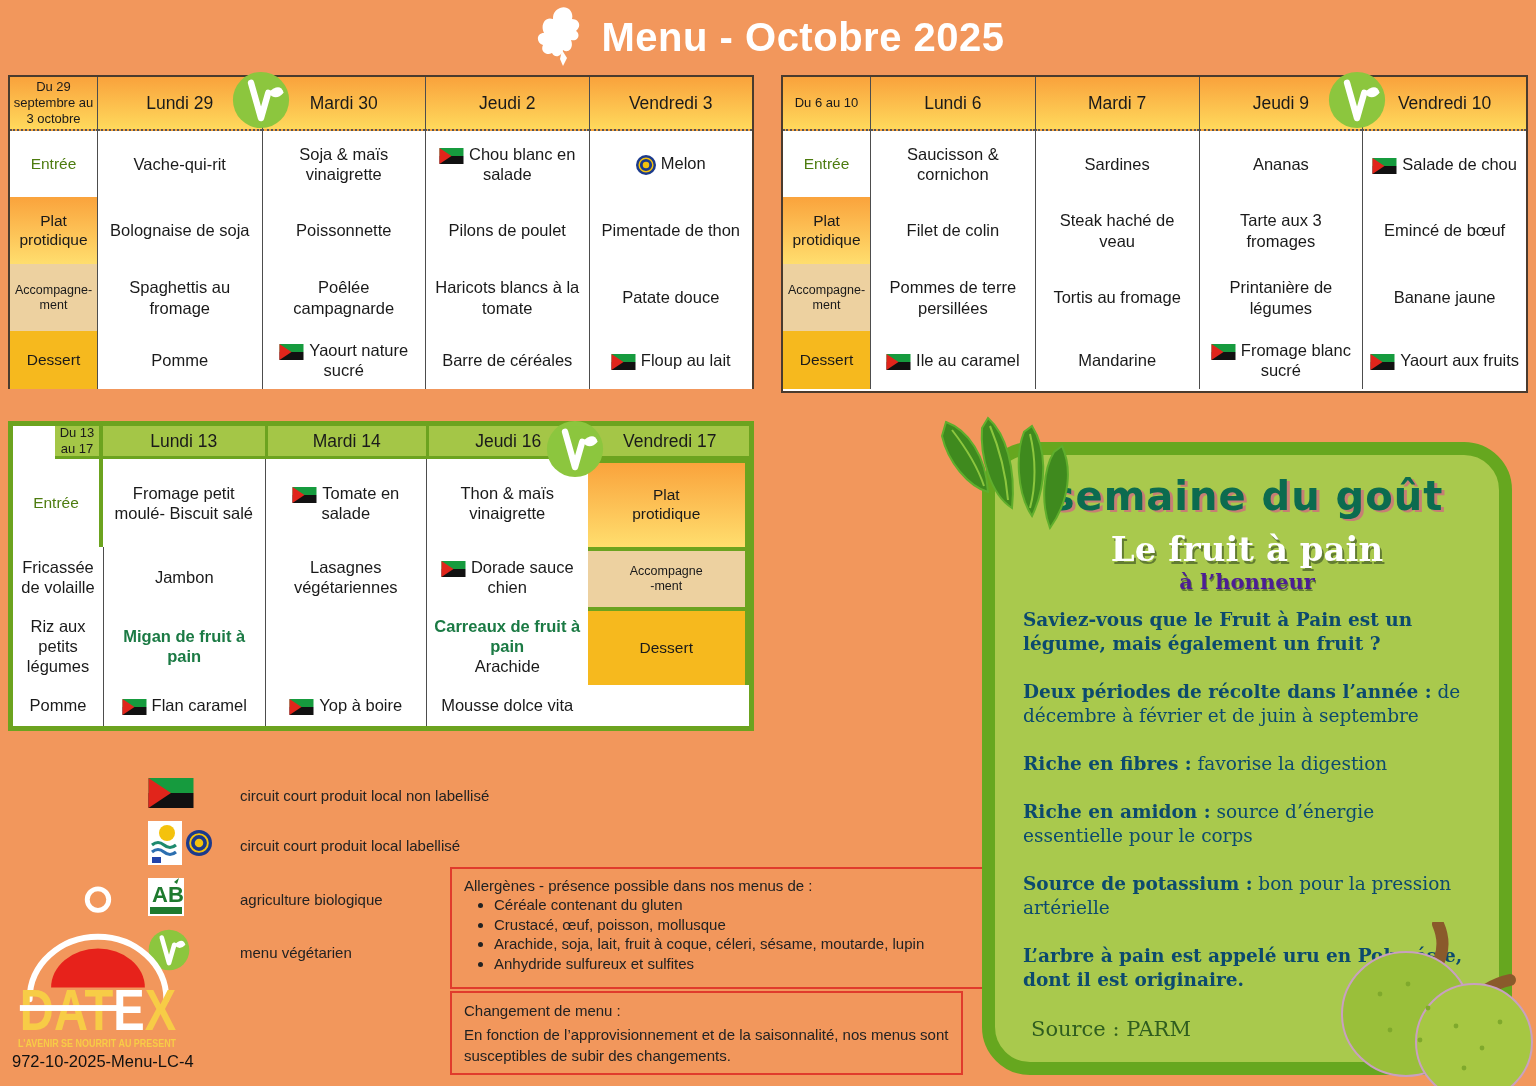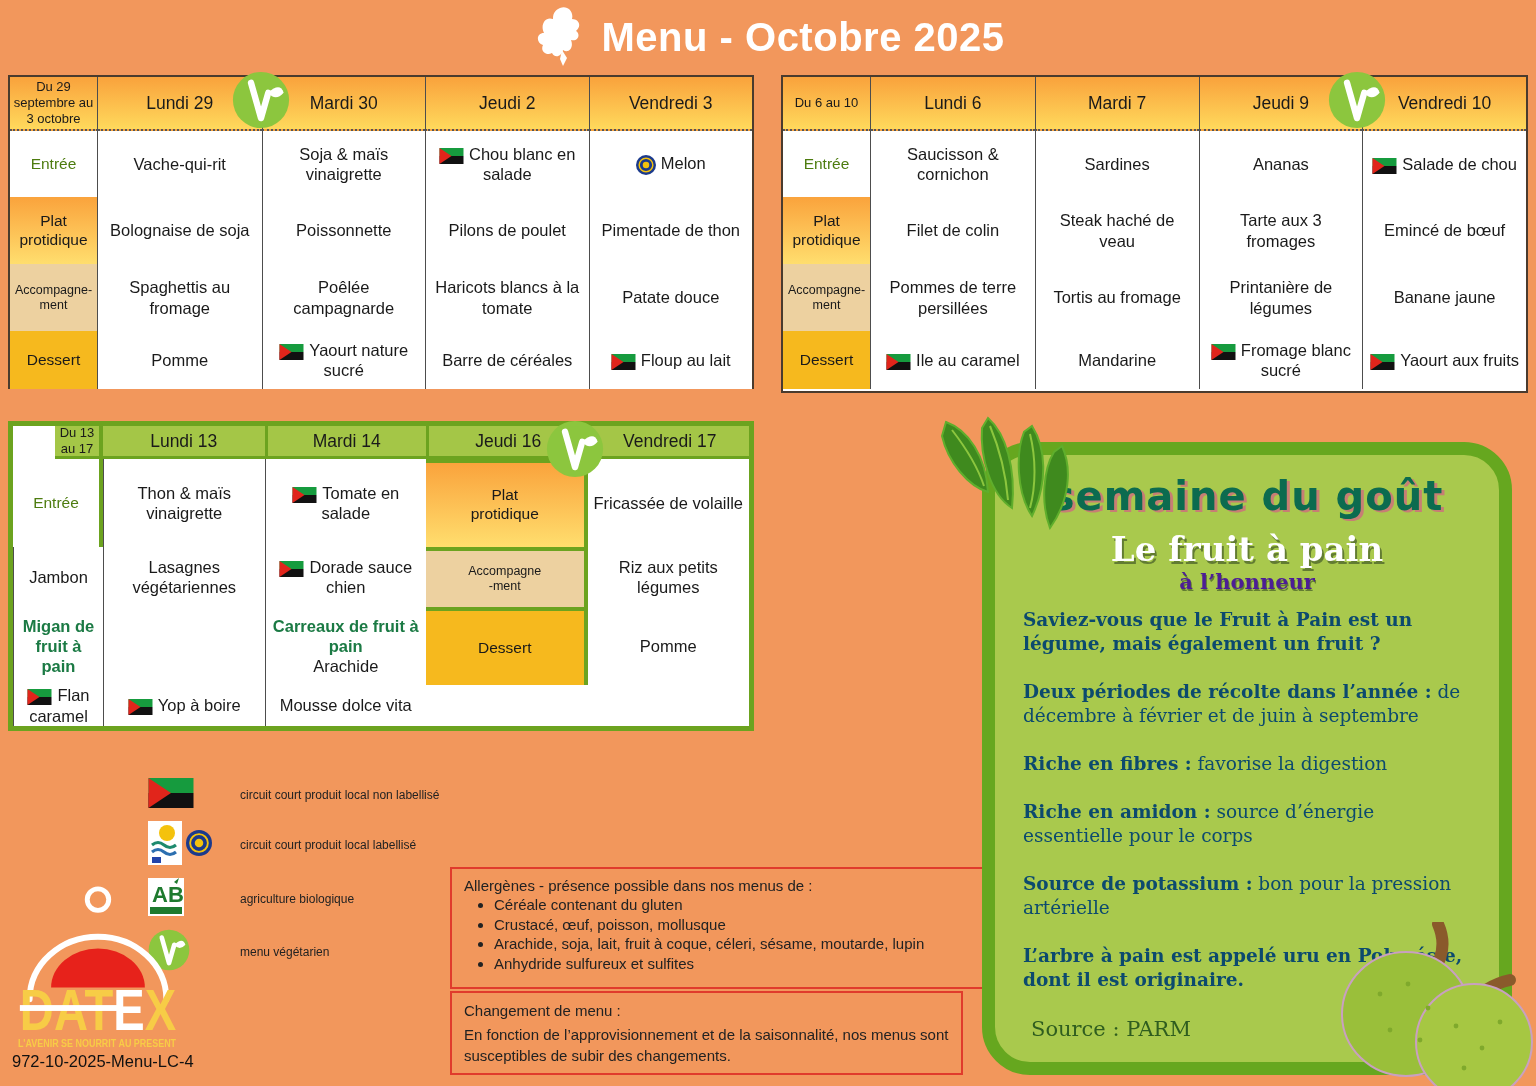--- a/index.html
+++ b/index.html
@@ -35,21 +35,21 @@
   .cell:not(.col-first){border-left:1px solid #4d4d4d;}
   .part{display:block;}
   .part.green-txt{color:#1B7A44;font-weight:bold;}
   .mini-icon{display:inline-block;vertical-align:middle;margin-right:5px;line-height:0;}
   .veg-badge{position:absolute;width:58px;height:58px;z-index:5;}
 
   
   #legend{position:absolute;left:148px;top:778px;display:flex;flex-direction:column;gap:9px;}
   .legend-item{display:flex;align-items:center;gap:14px;}
   .legend-icons{width:78px;display:flex;align-items:center;gap:4px;}
-  .legend-label{font-size:12px;color:#222;}
+  .legend-label{font-size:15px;color:#222;}
 
   
   .red-box{position:absolute;border:2px solid #E03B2C;box-sizing:border-box;padding:8px 12px;font-size:15px;color:#222;}
   #allergens-box{left:450px;top:867px;width:535px;height:122px;}
   #change-box{left:450px;top:991px;width:513px;height:84px;}
   .box-title{margin:0 0 2px 0;}
   #allergen-list{margin:2px 0 0 0;padding-left:30px;}
   #allergen-list li{margin-bottom:2.5px;}
   #change-box p{margin:0 0 4px 0;line-height:1.35;}
 
@@ -254,29 +254,32 @@
       <path d="M40,24 q13,-12 17,0 q-9,10 -17,0 Z" fill="#ffffff"></path>
       </svg></span>
   </section>
 <section id="table-2" class="menu-table green" style="position: absolute;">
     <div class="wk">Du 13 au 17</div>
     <div class="hcell col-first">Lundi 13</div>
     <div class="hcell">Mardi 14</div>
     <div class="hcell">Jeudi 16</div>
     <div class="hcell">Vendredi 17</div>
     <div class="lab lab-0 row-first">Entrée</div>
+    <div class="cell col-first">
+      <div class="part">Fromage petit moulé- Biscuit salé</div>
+    </div>
+    <div class="cell">
+      <div class="part"><span class="mini-icon"><svg viewBox="0 0 30 20" width="25" height="16">
+      <rect width="30" height="10" fill="#169B3E"></rect>
+      <rect y="10" width="30" height="10" fill="#111111"></rect>
+      <path d="M0,0 L15,10 L0,20 Z" fill="#E1251B"></path>
+          </svg></span>Tomate en salade</div>
+    </div>
     <div class="cell">
       <div class="part">Thon &amp; maïs vinaigrette</div>
-    </div>
-    <div class="cell">
-      <div class="part"><span class="mini-icon"><svg viewBox="0 0 30 20" width="25" height="16">
-      <rect width="30" height="10" fill="#169B3E"></rect>
-      <rect y="10" width="30" height="10" fill="#111111"></rect>
-      <path d="M0,0 L15,10 L0,20 Z" fill="#E1251B"></path>
-          </svg></span>Tomate en salade</div>
     </div>
     <div class="lab lab-1">Plat
 protidique</div>
     <div class="cell col-first">
       <div class="part">Fricassée de volaille</div>
     </div>
     <div class="cell">
       <div class="part">Jambon</div>
     </div>
     <div class="cell">

